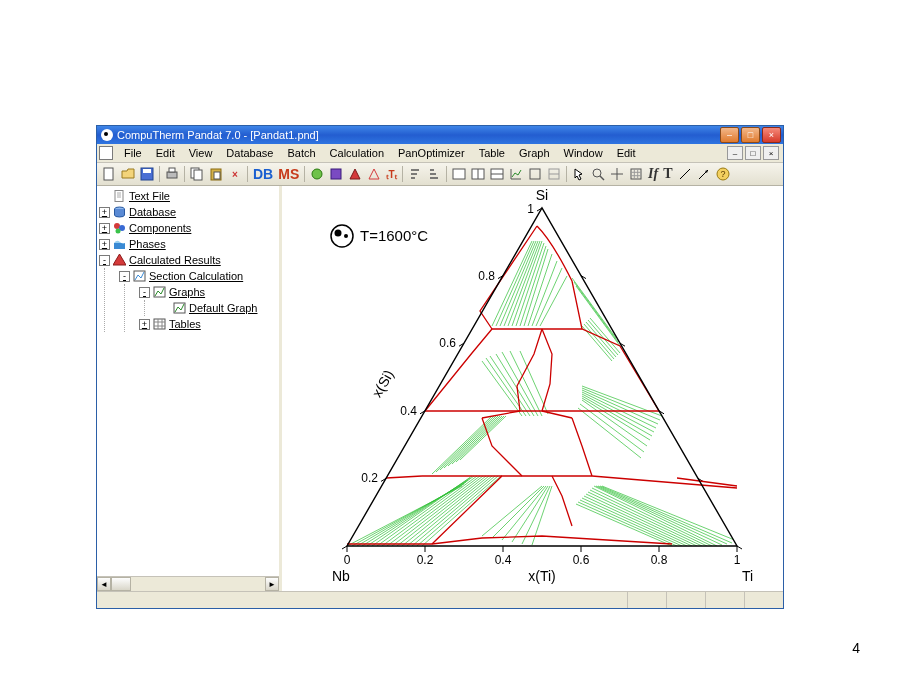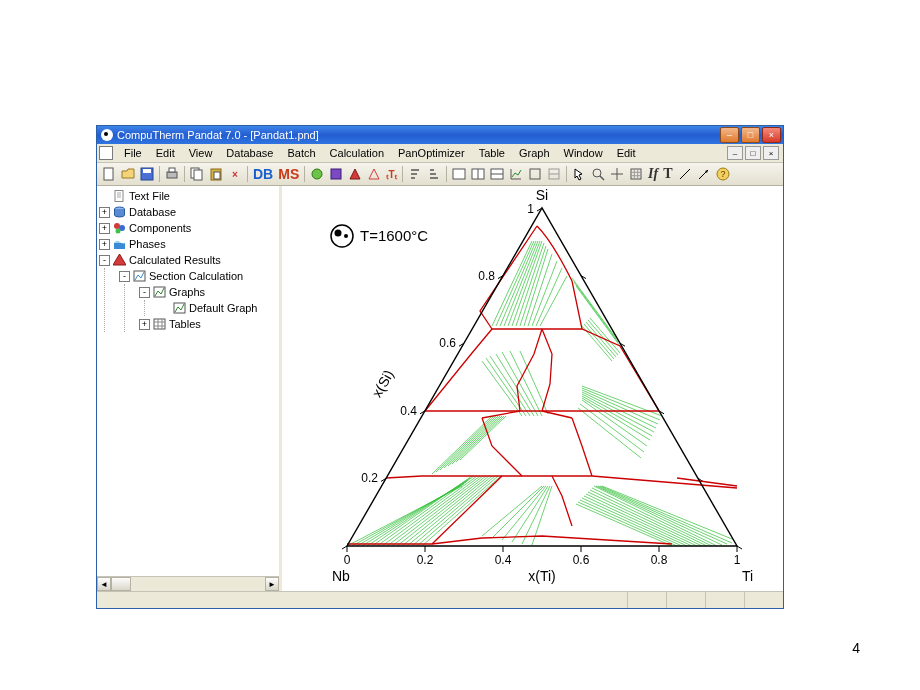--- a/index.html
+++ b/index.html
@@ -115,20 +115,21 @@
     width: 182px;
     border-right: 3px solid #ece9d8;
     background: #fff;
     overflow: auto;
     position:relative;
   }
   .tree {
     padding: 2px 0 2px 2px;
     font-size: 11px;
     color:#000;
+    text-decoration:underline;
   }
   .node {
     display:flex;align-items:center;height:16px;white-space:nowrap;
   }
   .exp {
     width:9px;height:9px;border:1px solid #7a7a7a;margin-right:3px;
     display:flex;align-items:center;justify-content:center;font-size:9px;line-height:1;color:#000;background:#fff;
   }
   .noexp{width:11px;margin-right:3px;}
   .ticon{width:13px;height:12px;margin-right:3px;display:inline-flex;align-items:center;justify-content:center;}

